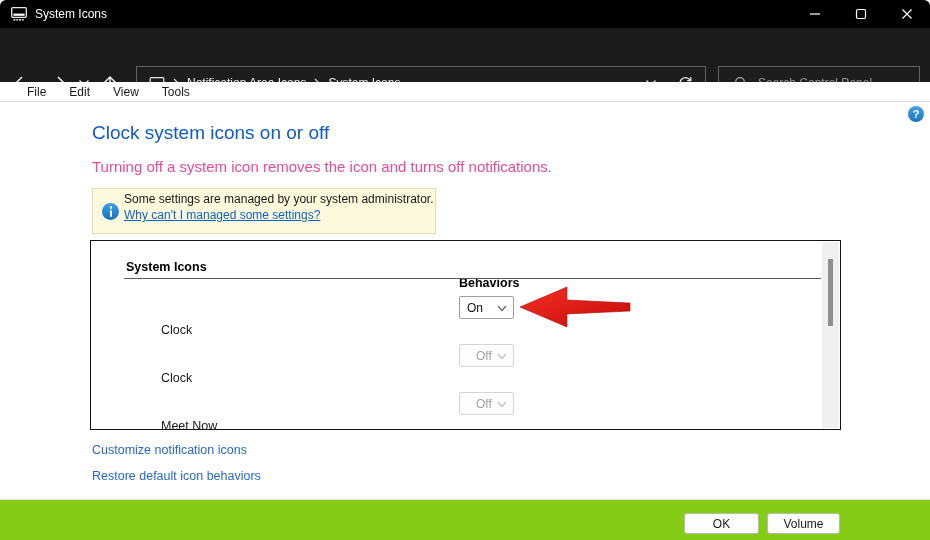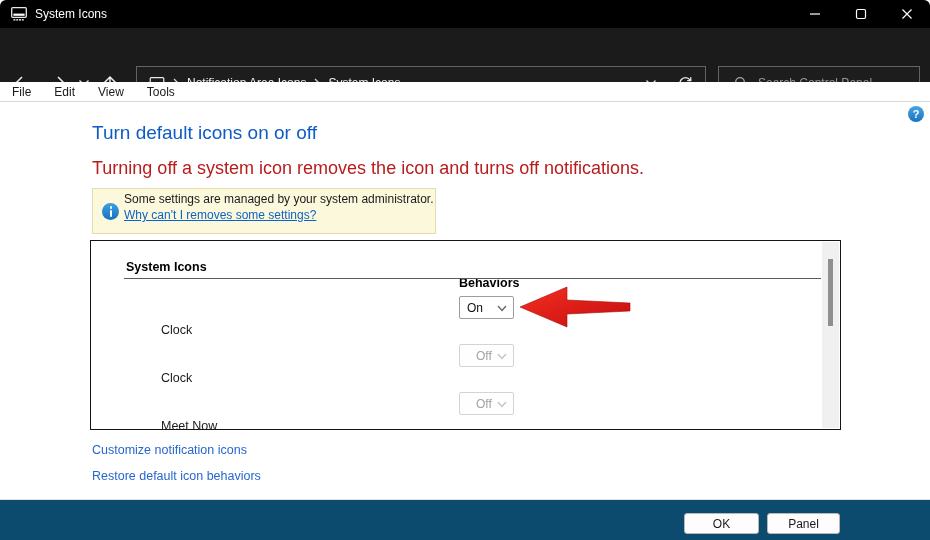--- a/index.html
+++ b/index.html
@@ -24,30 +24,30 @@
   .crumb { color:#efefef; font-size:12px; white-space:nowrap; }
   .addr-right { position:absolute; top:0; height:32px; display:flex; align-items:center; justify-content:center; }
   .searchbox { position:absolute; left:718px; top:38px; width:202px; height:34px; background:#1d1d1d;
                border:1px solid #636363; display:flex; align-items:center; padding-left:15px; }
   .searchbox input { background:transparent; border:none; outline:none; color:#d8d8d8; font-size:12px;
                      margin-left:10px; width:150px; font-family:"Liberation Sans",sans-serif; }
   .searchbox input::placeholder { color:#969696; opacity:1; }
 
   
   .menubar { position:absolute; left:0; top:82px; width:930px; height:20px; background:#fff;
-             border-bottom:1px solid #d8d8d8; display:flex; align-items:center; padding-left:9px; }
+             border-bottom:1px solid #d8d8d8; display:flex; align-items:center; padding-left:24px; }
   .menu-item { font-size:12px; color:#1a1a1a; margin-right:17px; padding:1px 3px; }
 
   
   .content { position:absolute; left:0; top:102px; width:930px; height:397px; background:#fff; }
   .help-btn { position:absolute; right:6px; top:4px; width:16px; height:16px; border-radius:50%;
               background:linear-gradient(180deg,#4aa4e0 0%,#1874c0 100%); color:#fff; font-size:11px;
               font-weight:bold; display:flex; align-items:center; justify-content:center; }
   .page-title { position:absolute; left:92px; top:20px; font-size:19px; color:#0e5bc6; font-weight:400; }
-  .page-desc { position:absolute; left:92px; top:56px; font-size:18px; color:#b91c1c; }
+  .page-desc { position:absolute; left:92px; top:56px; font-size:15px; color:#ec4899; }
 
   .notice { position:absolute; left:92px; top:86px; width:344px; height:46px; background:#fcf8dc;
             border:1px solid #e3dcae; }
   .notice-icon { position:absolute; left:9px; top:14px; width:17px; height:17px; border-radius:50%;
                  background:linear-gradient(180deg,#3fa0e2 0%,#1472bf 100%); }
   .notice-icon::before { content:""; position:absolute; left:7.5px; top:3px; width:2.5px; height:2.5px;
                          border-radius:50%; background:#fff; }
   .notice-icon::after { content:""; position:absolute; left:7.5px; top:7px; width:2.5px; height:6.5px;
                         border-radius:1px; background:#fff; }
   .notice-text { position:absolute; left:31px; top:2px; font-size:12px; color:#1a1a1a; line-height:16px; }
@@ -68,21 +68,21 @@
   .scroll-track { position:absolute; right:1px; top:1px; width:17px; height:186px; background:#f0f0f0; }
   .scroll-thumb { position:absolute; left:6px; top:17px; width:5px; height:67px; background:#8f8f8f; }
 
   .red-arrow { position:absolute; left:517px; top:183px; width:116px; height:44px; pointer-events:none; }
 
   .task-link { position:absolute; left:92px; font-size:12.5px; color:#2667cd; cursor:pointer; }
   .task-link.l1 { top:341px; }
   .task-link.l2 { top:367px; }
 
   
-  .footer { position:absolute; left:0; top:499px; width:930px; height:41px; background:#0c4a6e;
+  .footer { position:absolute; left:0; top:499px; width:930px; height:41px; background:#84cc16;
             border-top:1px solid #e0e0e0; }
   .btn { position:absolute; top:13px; height:21px; background:#fdfdfd; border:1px solid #b8b8b8;
          border-radius:3px; font-size:12px; color:#1a1a1a; display:flex; align-items:center;
          justify-content:center; cursor:default; font-family:"Liberation Sans",sans-serif; }
   .btn.ok { left:684px; width:75px; }
   .btn.cancel { left:767px; width:73px; }
 </style>
 </head>
 <body>
 
@@ -185,28 +185,28 @@
   <div class="menubar">
     <span class="menu-item">File</span>
     <span class="menu-item">Edit</span>
     <span class="menu-item">View</span>
     <span class="menu-item">Tools</span>
   </div>
 
   <div class="content">
     <div class="help-btn">?</div>
 
-    <div class="page-title">Turn default icons on or off</div>
+    <div class="page-title">Clock system icons on or off</div>
     <div class="page-desc">Turning off a system icon removes the icon and turns off notifications.</div>
 
     <div class="notice">
       <span class="notice-icon"></span>
       <div class="notice-text">
         <span>Some settings are managed by your system administrator.</span>
-        <span class="notice-link">Why can't I removes some settings?</span>
+        <span class="notice-link">Why can't I managed some settings?</span>
       </div>
     </div>
 
     <div class="icons-table">
       <span class="tbl-header col1">System Icons</span>
       <span class="tbl-header col2">Behaviors</span>
       <div class="tbl-rule"></div>
 
       <span class="tbl-label" style="top:54px;">Clock</span>
       <div class="dropdown" style="top:55px;text-align:center;">
@@ -246,16 +246,16 @@
       </defs>
       <polygon points="3,22 50,2 50,15 113,18 113,26 50,29 50,42" fill="url(#redg)" stroke="#a80a0a" stroke-width="0.6"></polygon>
     </svg>
 
     <span class="task-link l2">Restore default icon behaviors</span>
     <span class="task-link l1">Customize notification icons</span>
   </div>
 
   <div class="footer">
     <div class="btn ok">OK</div>
-    <div class="btn cancel">Panel</div>
+    <div class="btn cancel">Volume</div>
   </div>
 
 </div>
 
 </body></html>

